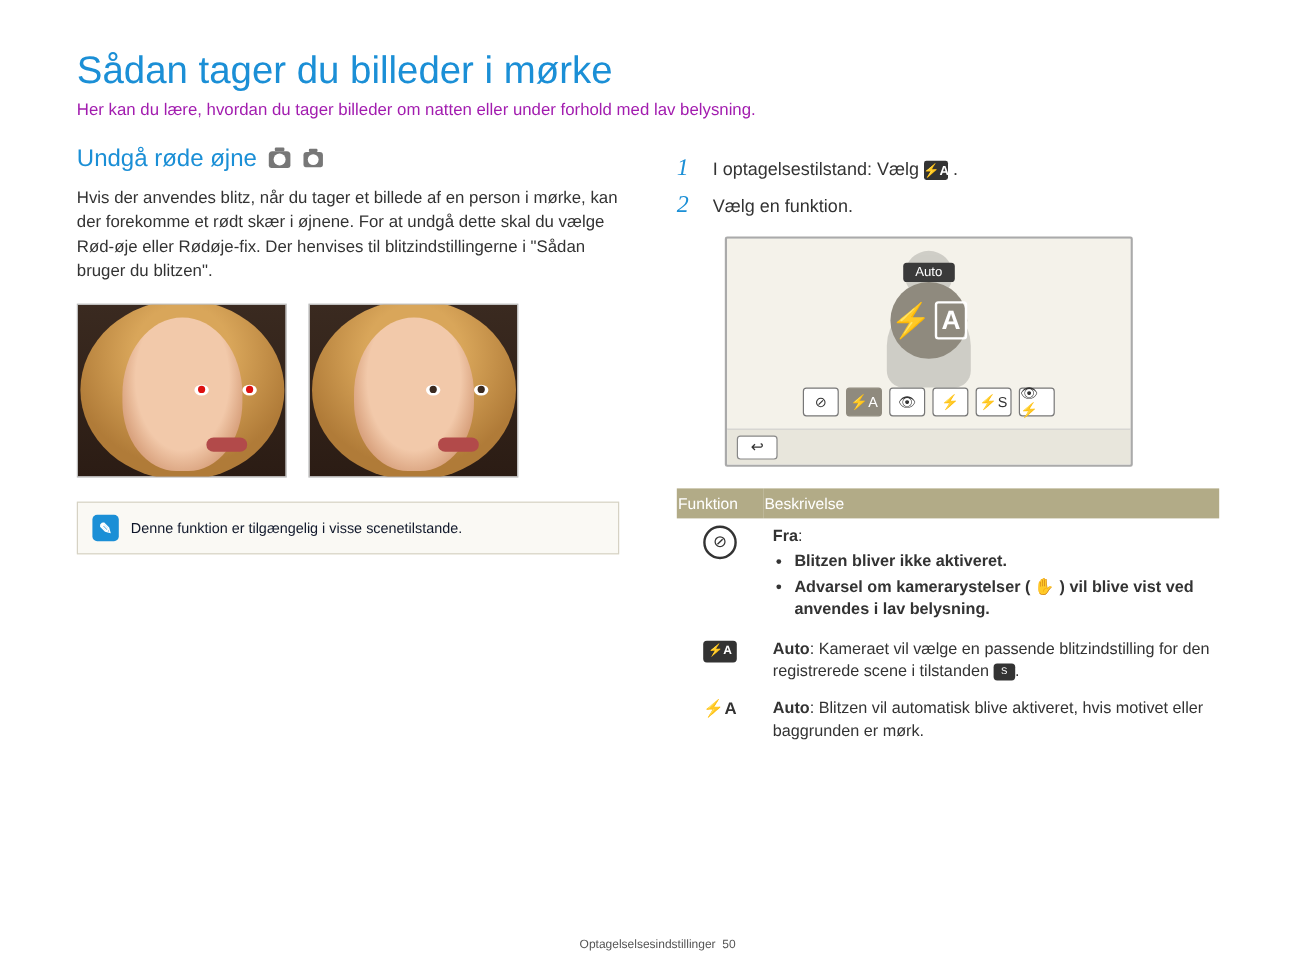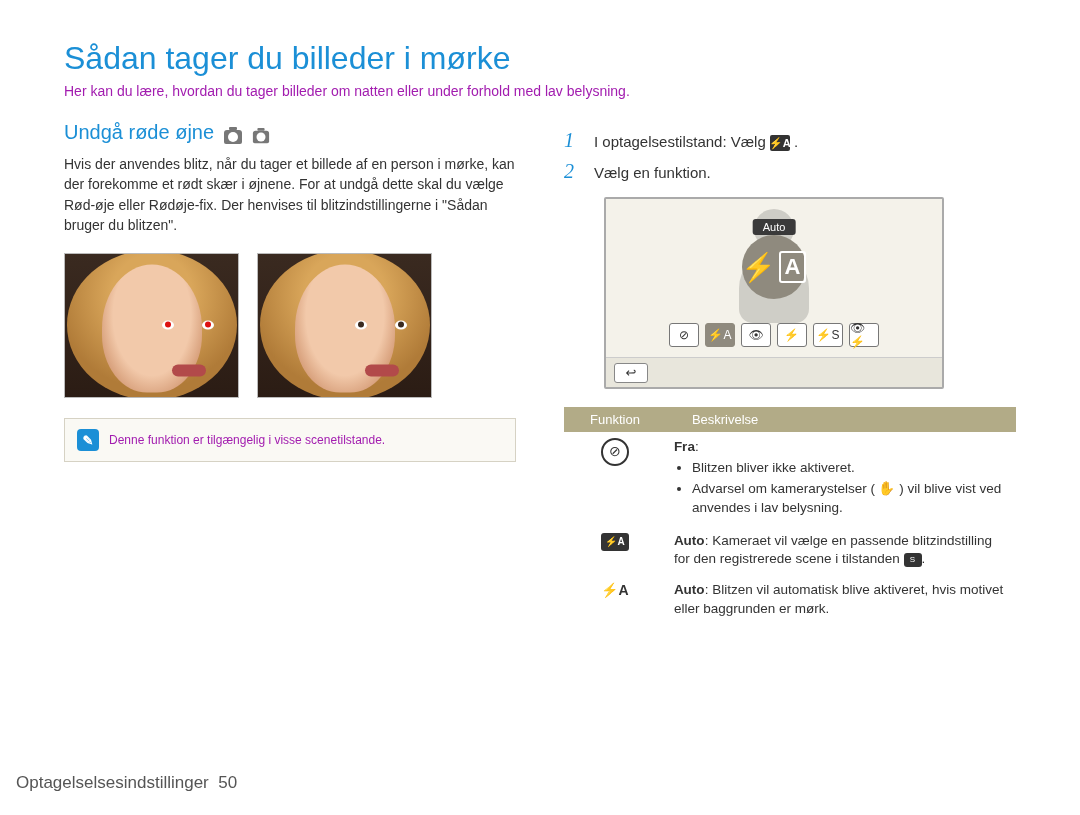--- a/index.html
+++ b/index.html
@@ -23,21 +23,21 @@
     color: #a21caf;
     margin-bottom: 22px;
   }
   .cols { display: flex; gap: 48px; }
   .col { flex: 1 1 0; }
   .section-title {
     color: #1b8fd6;
     font-size: 20px;
     font-weight: 400;
     display: flex;
-    align-items: flex-end;
+    align-items: center;
     gap: 10px;
     margin-bottom: 10px;
   }
   .mode-icon {
     width: 18px; height: 14px;
     display: inline-block;
     background: #777;
     border-radius: 3px 3px 2px 2px;
     position: relative;
   }
@@ -116,21 +116,21 @@
   }
   .note-icon {
     width: 22px; height: 22px;
     border-radius: 4px;
     background: #1b8fd6;
     color: #fff;
     display:flex; align-items:center; justify-content:center;
     font-size:13px; font-weight:bold;
     flex-shrink:0;
   }
-  .note-text { font-size: 12px; color:#a21caf; }
+  .note-text { font-size: 12px; color:#0f172a; }
 
   .step { display:flex; gap:12px; margin:8px 0; font-size:15px; align-items:baseline;}
   .step-num { color:#1b8fd6; font-size:20px; font-style:italic; font-family: Georgia, serif; width:18px;}
   .inline-icon {
     display:inline-flex; align-items:center; justify-content:center;
     vertical-align:middle;
     width:20px; height:16px;
     background:#333; color:#fff;
     font-size:9px; font-weight:bold;
     border-radius:2px;
@@ -204,21 +204,21 @@
     margin-top: 6px;
     width: 100%;
     font-size: 13.5px;
     border-collapse: collapse;
   }
   .func-table th {
     background: #b2ab87;
     color: #fff;
     font-weight: normal;
     text-align: left;
-    padding: 5px 26px;
+    padding: 5px 1px;
     font-size: 13px;
   }
   .func-table th:first-child { width: 72px; }
   .func-table td {
     padding: 6px 8px;
     vertical-align: top;
     line-height:1.4;
   }
   .func-icon-cell { text-align:center; padding-top:12px;}
   .circ-icon {
@@ -227,31 +227,31 @@
     font-size:14px;
   }
   .badge-icon {
     display:inline-flex; align-items:center; justify-content:center;
     background:#333; color:#fff;
     border-radius:3px;
     padding:2px 4px;
     font-size:10px; font-weight:bold;
   }
   ul.desc { list-style: disc; padding-left: 18px; margin-top:2px;}
-  ul.desc li { margin-bottom:2px; }
+  ul.desc li { margin-bottom:2px;font-weight:bold; }
   .smart-icon{
     display:inline-block; width:18px; height:14px;
     background:#333; border-radius:3px;
     vertical-align:middle;
     color:#fff; font-size:8px; text-align:center; line-height:14px;
   }
 
   .footer {
     position:absolute; bottom:22px; left:0; right:0;
-    font-size:17px; color:#555;margin-left:16px;
+    text-align:center; font-size:10px; color:#555;margin-left:16px;
   }
 </style>
 </head>
 <body>
 
 <h1 class="page-title">Sådan tager du billeder i mørke</h1>
 <p class="page-subtitle">Her kan du lære, hvordan du tager billeder om natten eller under forhold med lav belysning.</p>
 
 <div class="cols">
 

